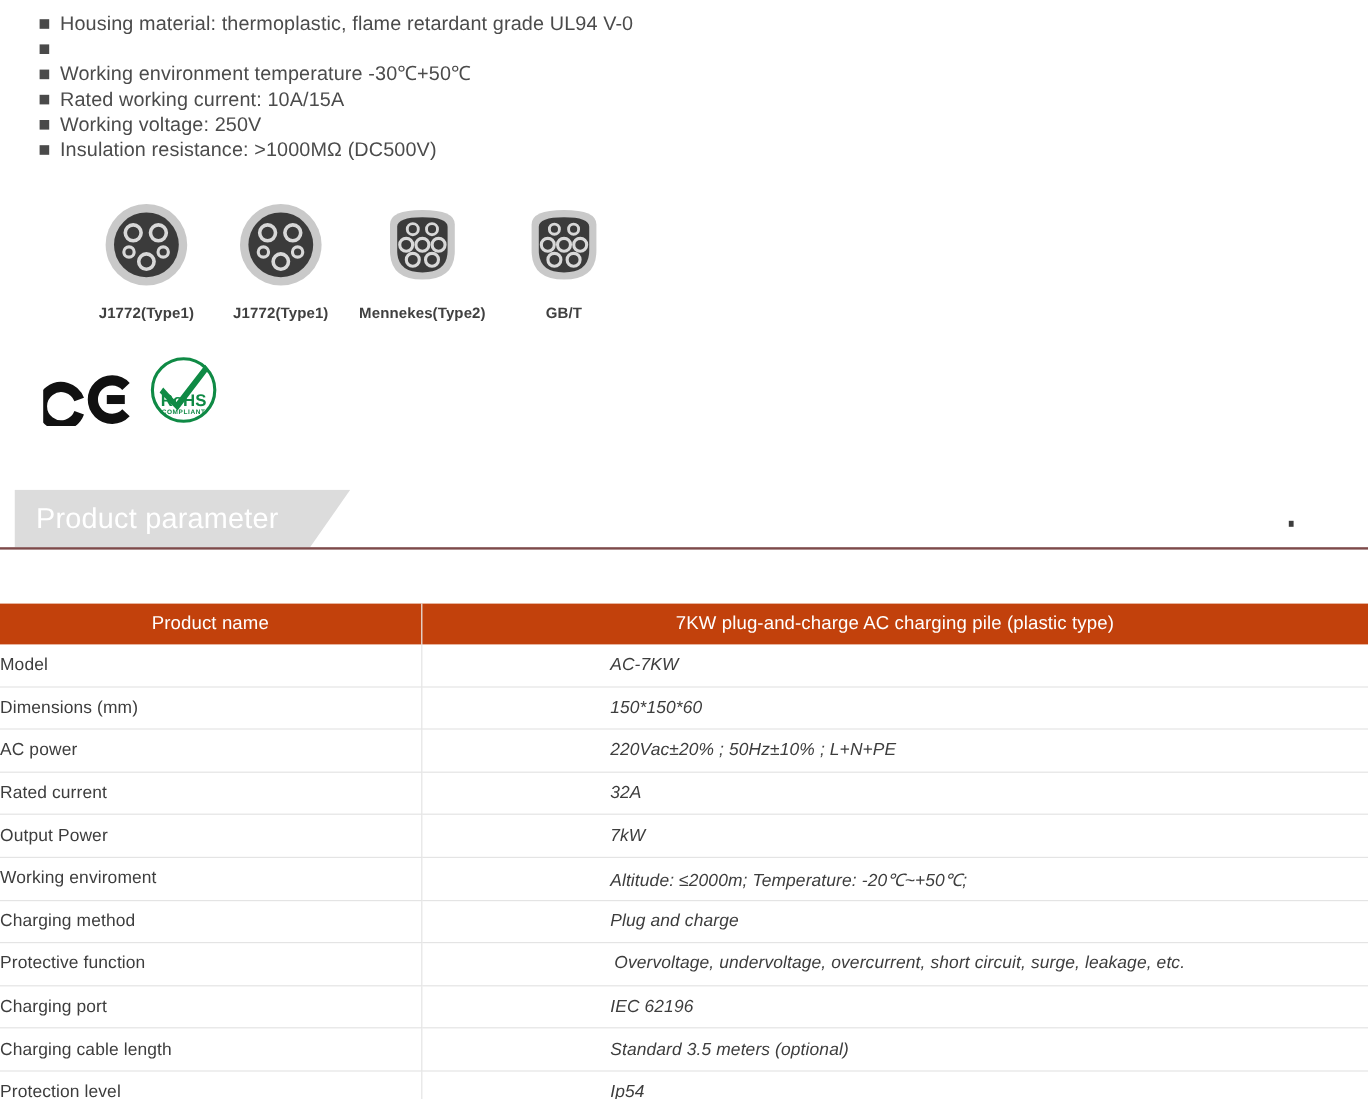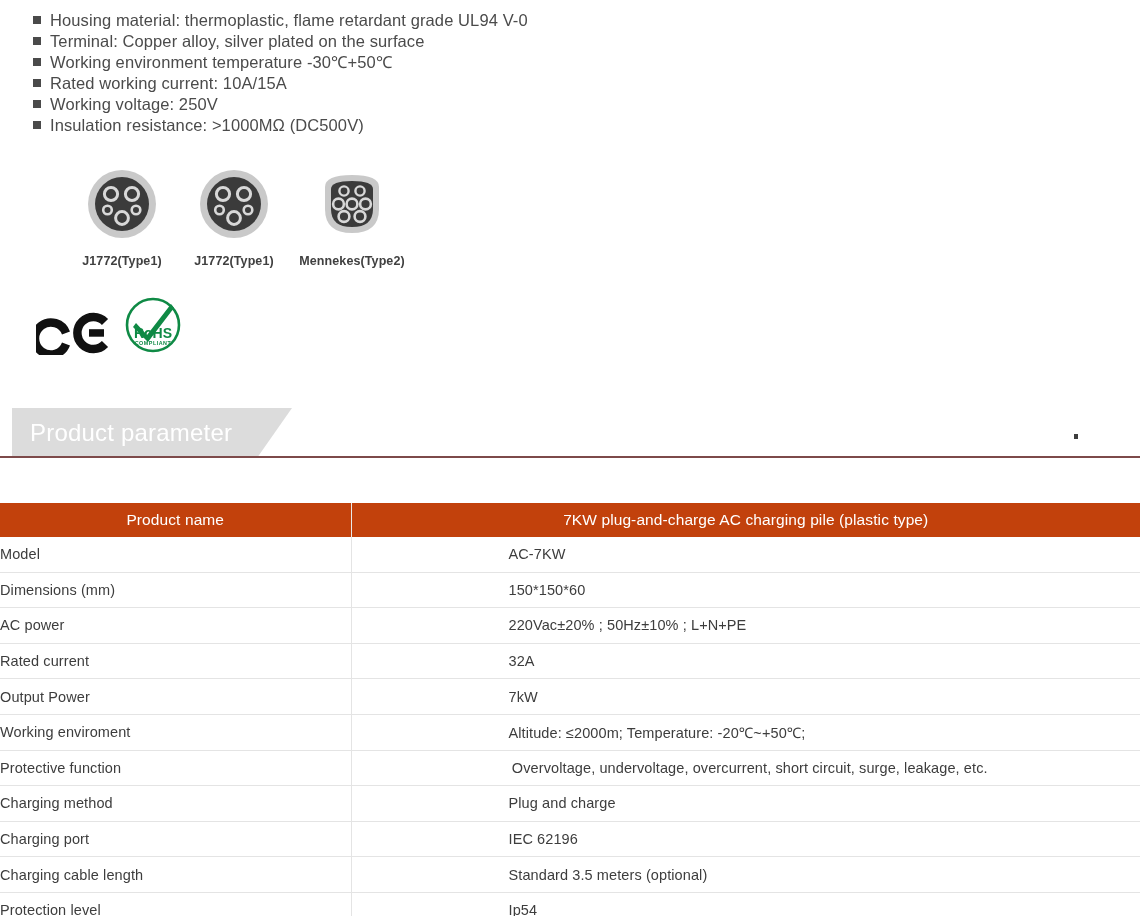--- a/index.html
+++ b/index.html
@@ -171,37 +171,37 @@
   }
   .param-table tbody td.k {
     text-align: left;
     border-right: 1px solid #e4e4e4;
     padding-right: 72px;
     padding-left: 0;
   }
   .param-table tbody td.v {
     padding-left: 157px;
     text-align: left;
+    font-style: italic;
   }
   .param-table tbody td.v.wide {
     padding-left: 8px;
     text-align: center;
   }
 </style>
 </head>
 <body>
 
 <div class="spec-list">
     <div class="spec-row">
       <span class="spec-bullet"></span>
       <span class="spec-text">Housing material: thermoplastic, flame retardant grade UL94 V-0</span>
     </div>
     <div class="spec-row">
       <span class="spec-bullet"></span>
-      <span class="spec-text">Terminal: Copper alloy, silver plated on the surface</span>
     </div>
     <div class="spec-row">
       <span class="spec-bullet"></span>
       <span class="spec-text">Working environment temperature -30℃+50℃</span>
     </div>
     <div class="spec-row">
       <span class="spec-bullet"></span>
       <span class="spec-text">Rated working current: 10A/15A</span>
     </div>
     <div class="spec-row">
@@ -252,20 +252,36 @@
           <circle cx="43" cy="22" r="4.6" fill="none" stroke="#d8d8d8" stroke-width="2.4"></circle>
           <circle cx="21.5" cy="35" r="5.4" fill="none" stroke="#d8d8d8" stroke-width="2.6"></circle>
           <circle cx="35" cy="35" r="5.4" fill="none" stroke="#d8d8d8" stroke-width="2.6"></circle>
           <circle cx="48.5" cy="35" r="5.4" fill="none" stroke="#d8d8d8" stroke-width="2.6"></circle>
           <circle cx="27" cy="47.5" r="5.4" fill="none" stroke="#d8d8d8" stroke-width="2.6"></circle>
           <circle cx="43" cy="47.5" r="5.4" fill="none" stroke="#d8d8d8" stroke-width="2.6"></circle>
         </svg>
       </div>
       <div class="conn-label">Mennekes(Type2)</div>
     </div>
+    <div class="conn" style="left: 398px; width: 78px;">
+      <div class="conn-img">
+        <svg width="70" height="70" viewBox="0 0 70 70">
+          <path d="M8 18 Q8 6 35 6 Q62 6 62 18 L62 40 Q62 64 35 64 Q8 64 8 40 Z" fill="#c9c9c9"></path>
+          <path d="M14 20 Q14 12 35 12 Q56 12 56 20 L56 40 Q56 58 35 58 Q14 58 14 40 Z" fill="#3b3b3b"></path>
+          <circle cx="27" cy="22" r="4.2" fill="none" stroke="#d8d8d8" stroke-width="2.4"></circle>
+          <circle cx="43" cy="22" r="4.2" fill="none" stroke="#d8d8d8" stroke-width="2.4"></circle>
+          <circle cx="21.5" cy="35" r="5.4" fill="none" stroke="#d8d8d8" stroke-width="2.6"></circle>
+          <circle cx="35" cy="35" r="5.4" fill="none" stroke="#d8d8d8" stroke-width="2.6"></circle>
+          <circle cx="48.5" cy="35" r="5.4" fill="none" stroke="#d8d8d8" stroke-width="2.6"></circle>
+          <circle cx="27" cy="47.5" r="5.4" fill="none" stroke="#d8d8d8" stroke-width="2.6"></circle>
+          <circle cx="43" cy="47.5" r="5.4" fill="none" stroke="#d8d8d8" stroke-width="2.6"></circle>
+        </svg>
+      </div>
+      <div class="conn-label">GB/T</div>
+    </div>
   </div>
 
 <div class="certs">
   <svg width="78" height="44" viewBox="0 0 78 44">
     <path d="M30 22 A16 16 0 1 0 30 33" stroke="#111" stroke-width="8.5" fill="none" stroke-linecap="butt"></path>
     <path d="M69 11 A16 16 0 1 0 69 33" stroke="#111" stroke-width="8.5" fill="none" stroke-linecap="butt"></path>
     <rect x="53" y="18.2" width="15" height="7.5" fill="#111"></rect>
   </svg>
   <svg width="62" height="60" viewBox="0 0 62 60">
     <circle cx="31" cy="30" r="26" fill="none" stroke="#0f8a45" stroke-width="2.6"></circle>
@@ -312,28 +328,28 @@
       </tr>
       <tr>
         <td class="k">Output Power</td>
         <td class="v">7kW</td>
       </tr>
       <tr>
         <td class="k">Working enviroment</td>
         <td class="v">Altitude: ≤2000m; Temperature: -20℃~+50℃;</td>
       </tr>
       <tr>
+        <td class="k">Charging method</td>
+        <td class="v">Plug and charge</td>
+      </tr>
+      <tr>
         <td class="k">Protective function</td>
         <td class="v wide">Overvoltage, undervoltage, overcurrent, short circuit, surge, leakage, etc.</td>
       </tr>
       <tr>
-        <td class="k">Charging method</td>
-        <td class="v">Plug and charge</td>
-      </tr>
-      <tr>
         <td class="k">Charging port</td>
         <td class="v">IEC   62196</td>
       </tr>
       <tr>
         <td class="k">Charging cable length</td>
         <td class="v">Standard 3.5 meters (optional)</td>
       </tr>
       <tr>
         <td class="k">Protection level</td>
         <td class="v">Ip54</td>

